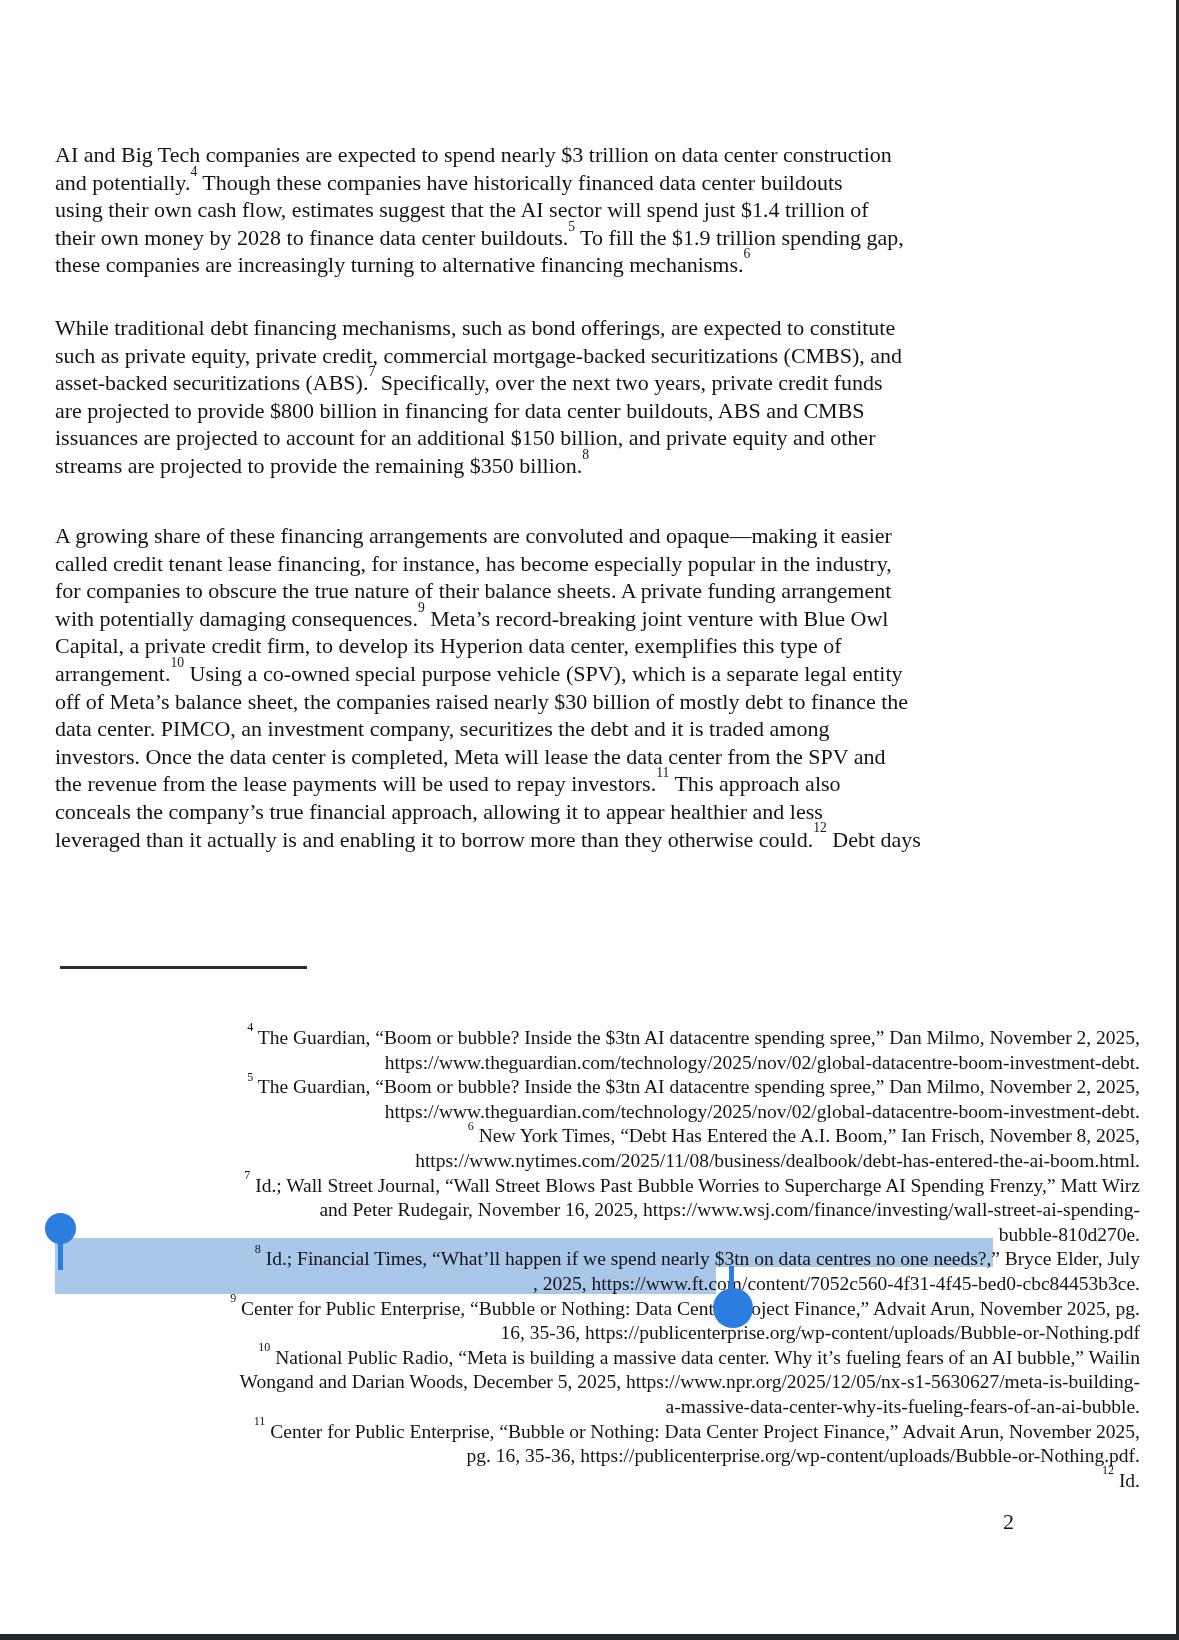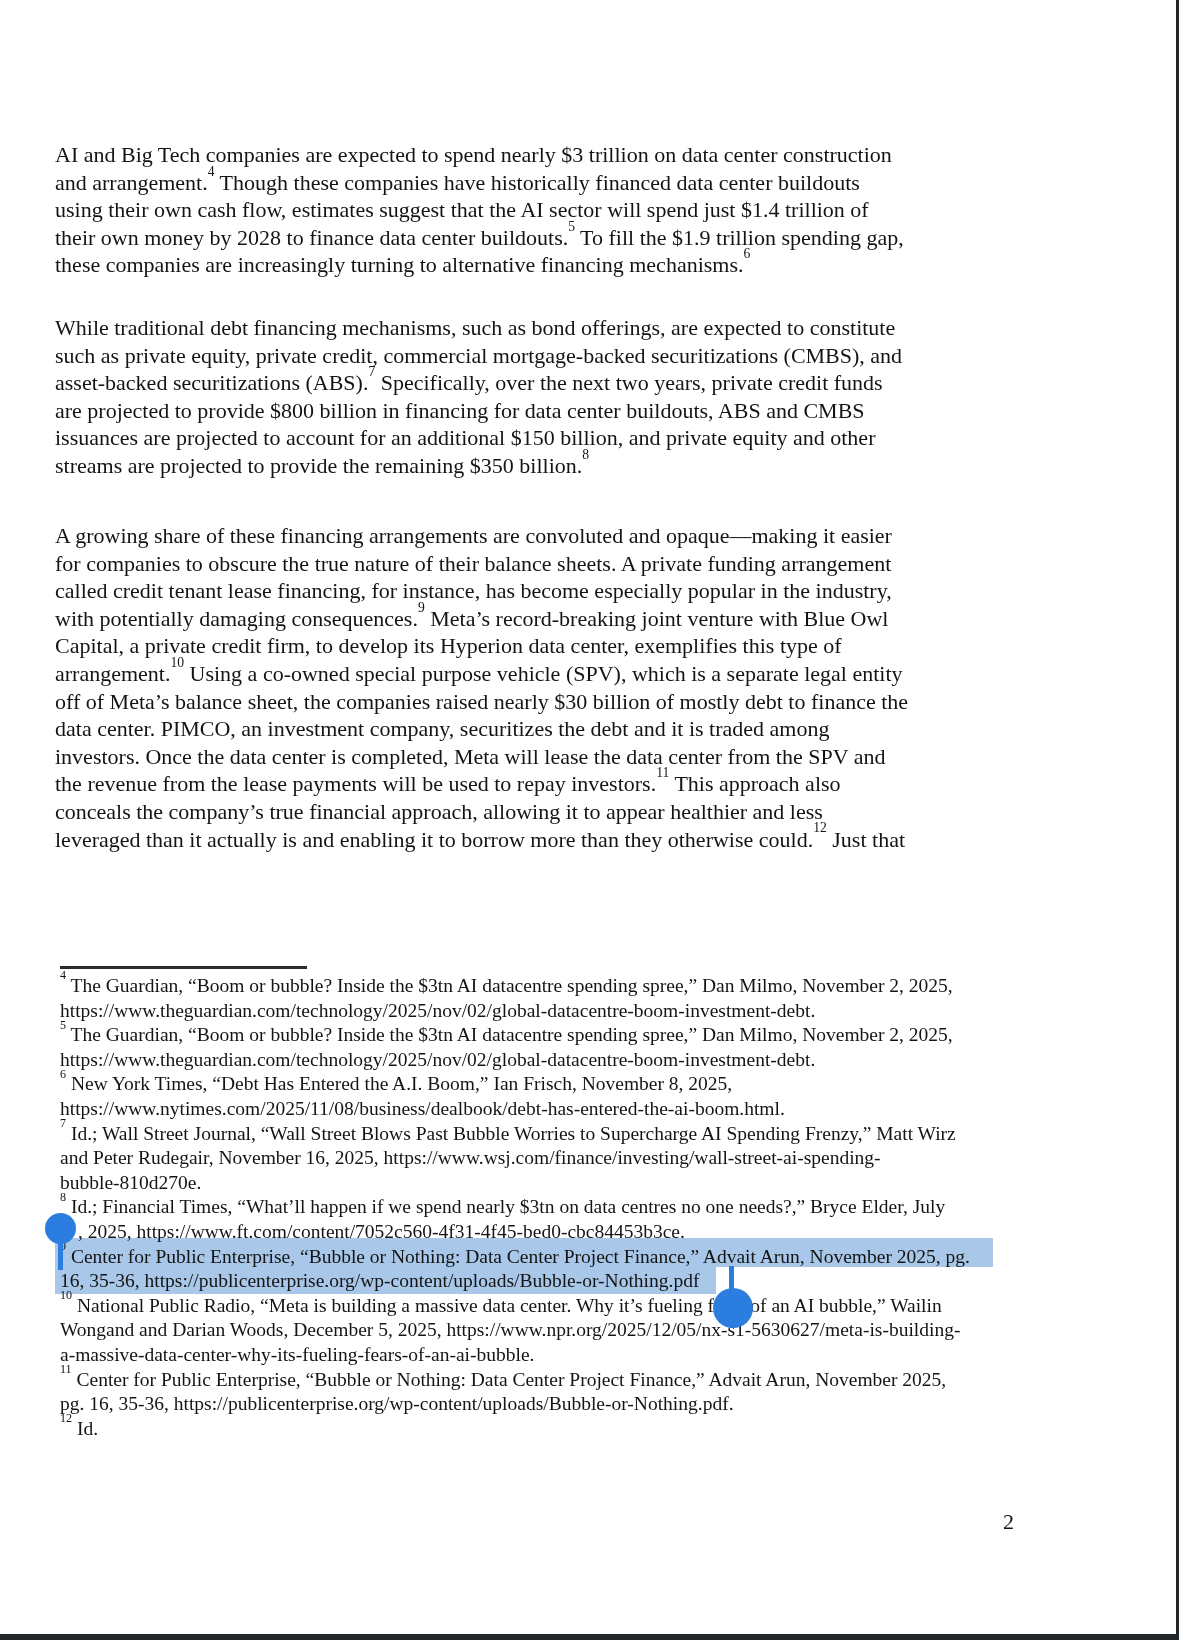--- a/index.html
+++ b/index.html
@@ -13,22 +13,22 @@
 
   .para {
     position:absolute; left:55px; width:1070px; z-index:1;
     font-size:22px; line-height:27.6px; white-space:nowrap;font-family:Liberation Serif, serif;
   }
   #p1 { top:141px; } #p2 { top:314px; } #p3 { top:522px; }
 
   .fnsep { position:absolute; left:60px; top:966px; width:247px; height:3px; background:#2c2c2c; z-index:1; }
 
   #footnotes {
-    position:absolute; left:60px; top:974px; width:1080px; z-index:1;
-    font-size:19.5px; line-height:24.6px; white-space:nowrap;
+    position:absolute; left:60px; top:1026px; width:1080px; z-index:1;
+    font-size:19.5px; line-height:24.6px; white-space:nowrap;text-align:right;
   }
 
   sup.fnref { font-size:0.62em; line-height:0; position:relative; top:-0.42em; }
   .it { }
   .tline { position:relative; }
 
   .hl-rect { position:absolute; z-index:0; }
   #hl1 { left:55px; top:1238px; width:938px; height:29px; }
   #hl2 { left:55px; top:1267px; width:661px; height:27px; }
 
@@ -42,46 +42,46 @@
   .pagenum { position:absolute; left:1003px; top:1509px; font-size:22px; z-index:1; }
 </style>
 </head>
 <body>
 
 <div class="hl-rect" id="hl1" style="background: rgb(169, 199, 232);"></div>
 <div class="hl-rect" id="hl2" style="background: rgb(169, 199, 232);"></div>
 
 <div class="para" id="p1">
     <div class="tline"><span>AI and Big Tech companies are expected to spend nearly $3 trillion on data center construction</span></div>
-    <div class="tline"><span>and arrangement.</span><sup class="fnref">4</sup><span> Though these companies have historically financed data center buildouts</span></div>
+    <div class="tline"><span>and potentially.</span><sup class="fnref">4</sup><span> Though these companies have historically financed data center buildouts</span></div>
     <div class="tline"><span>using their own cash flow, estimates suggest that the AI sector will spend just $1.4 trillion of</span></div>
     <div class="tline"><span>their own money by 2028 to finance data center buildouts.</span><sup class="fnref">5</sup><span> To fill the $1.9 trillion spending gap,</span></div>
     <div class="tline"><span>these companies are increasingly turning to alternative financing mechanisms.</span><sup class="fnref">6</sup></div>
   </div>
 <div class="para" id="p2">
     <div class="tline"><span>While traditional debt financing mechanisms, such as bond offerings, are expected to constitute</span></div>
     <div class="tline"><span>such as private equity, private credit, commercial mortgage-backed securitizations (CMBS), and</span></div>
     <div class="tline"><span>asset-backed securitizations (ABS).</span><sup class="fnref">7</sup><span> Specifically, over the next two years, private credit funds</span></div>
     <div class="tline"><span>are projected to provide $800 billion in financing for data center buildouts, ABS and CMBS</span></div>
     <div class="tline"><span>issuances are projected to account for an additional $150 billion, and private equity and other</span></div>
     <div class="tline"><span>streams are projected to provide the remaining $350 billion.</span><sup class="fnref">8</sup></div>
   </div>
 <div class="para" id="p3">
     <div class="tline"><span>A growing share of these financing arrangements are convoluted and opaque—making it easier</span></div>
+    <div class="tline"><span>called credit tenant lease financing, for instance, has become especially popular in the industry,</span></div>
     <div class="tline"><span>for companies to obscure the true nature of their balance sheets. A private funding arrangement</span></div>
-    <div class="tline"><span>called credit tenant lease financing, for instance, has become especially popular in the industry,</span></div>
     <div class="tline"><span>with potentially damaging consequences.</span><sup class="fnref">9</sup><span> Meta’s record-breaking joint venture with Blue Owl</span></div>
     <div class="tline"><span>Capital, a private credit firm, to develop its Hyperion data center, exemplifies this type of</span></div>
     <div class="tline"><span>arrangement.</span><sup class="fnref">10</sup><span> Using a co-owned special purpose vehicle (SPV), which is a separate legal entity</span></div>
     <div class="tline"><span>off of Meta’s balance sheet, the companies raised nearly $30 billion of mostly debt to finance the</span></div>
     <div class="tline"><span>data center. PIMCO, an investment company, securitizes the debt and it is traded among</span></div>
     <div class="tline"><span>investors. Once the data center is completed, Meta will lease the data center from the SPV and</span></div>
     <div class="tline"><span>the revenue from the lease payments will be used to repay investors.</span><sup class="fnref">11</sup><span> This approach also</span></div>
     <div class="tline"><span>conceals the company’s true financial approach, allowing it to appear healthier and less</span></div>
-    <div class="tline"><span>leveraged than it actually is and enabling it to borrow more than they otherwise could.</span><sup class="fnref">12</sup><span> Just that</span></div>
+    <div class="tline"><span>leveraged than it actually is and enabling it to borrow more than they otherwise could.</span><sup class="fnref">12</sup><span> Debt days</span></div>
   </div>
 
 <div class="fnsep"></div>
 <div id="footnotes">
     <div class="tline"><sup class="fnref">4</sup><span> The Guardian, “Boom or bubble? Inside the $3tn AI datacentre spending spree,” Dan Milmo, November 2, 2025,</span></div>
     <div class="tline"><span>https://www.theguardian.com/technology/2025/nov/02/global-datacentre-boom-investment-debt.</span></div>
     <div class="tline"><sup class="fnref">5</sup><span> The Guardian, “Boom or bubble? Inside the $3tn AI datacentre spending spree,” Dan Milmo, November 2, 2025,</span></div>
     <div class="tline"><span>https://www.theguardian.com/technology/2025/nov/02/global-datacentre-boom-investment-debt.</span></div>
     <div class="tline"><sup class="fnref">6</sup><span> New York Times, “Debt Has Entered the A.I. Boom,” Ian Frisch, November 8, 2025,</span></div>
     <div class="tline"><span>https://www.nytimes.com/2025/11/08/business/dealbook/debt-has-entered-the-ai-boom.html.</span></div>

